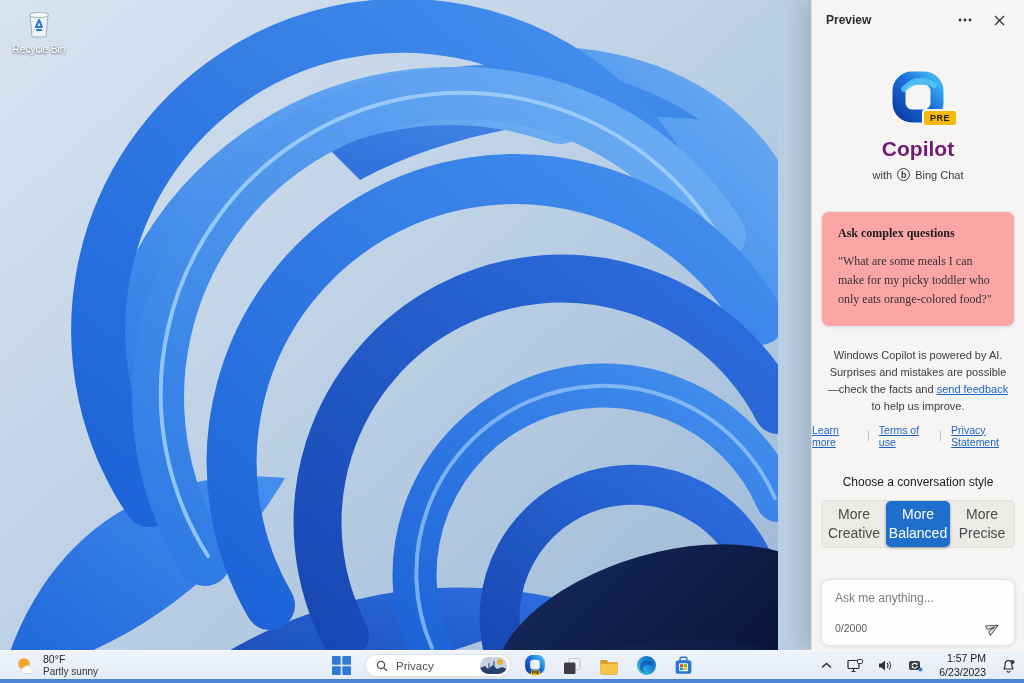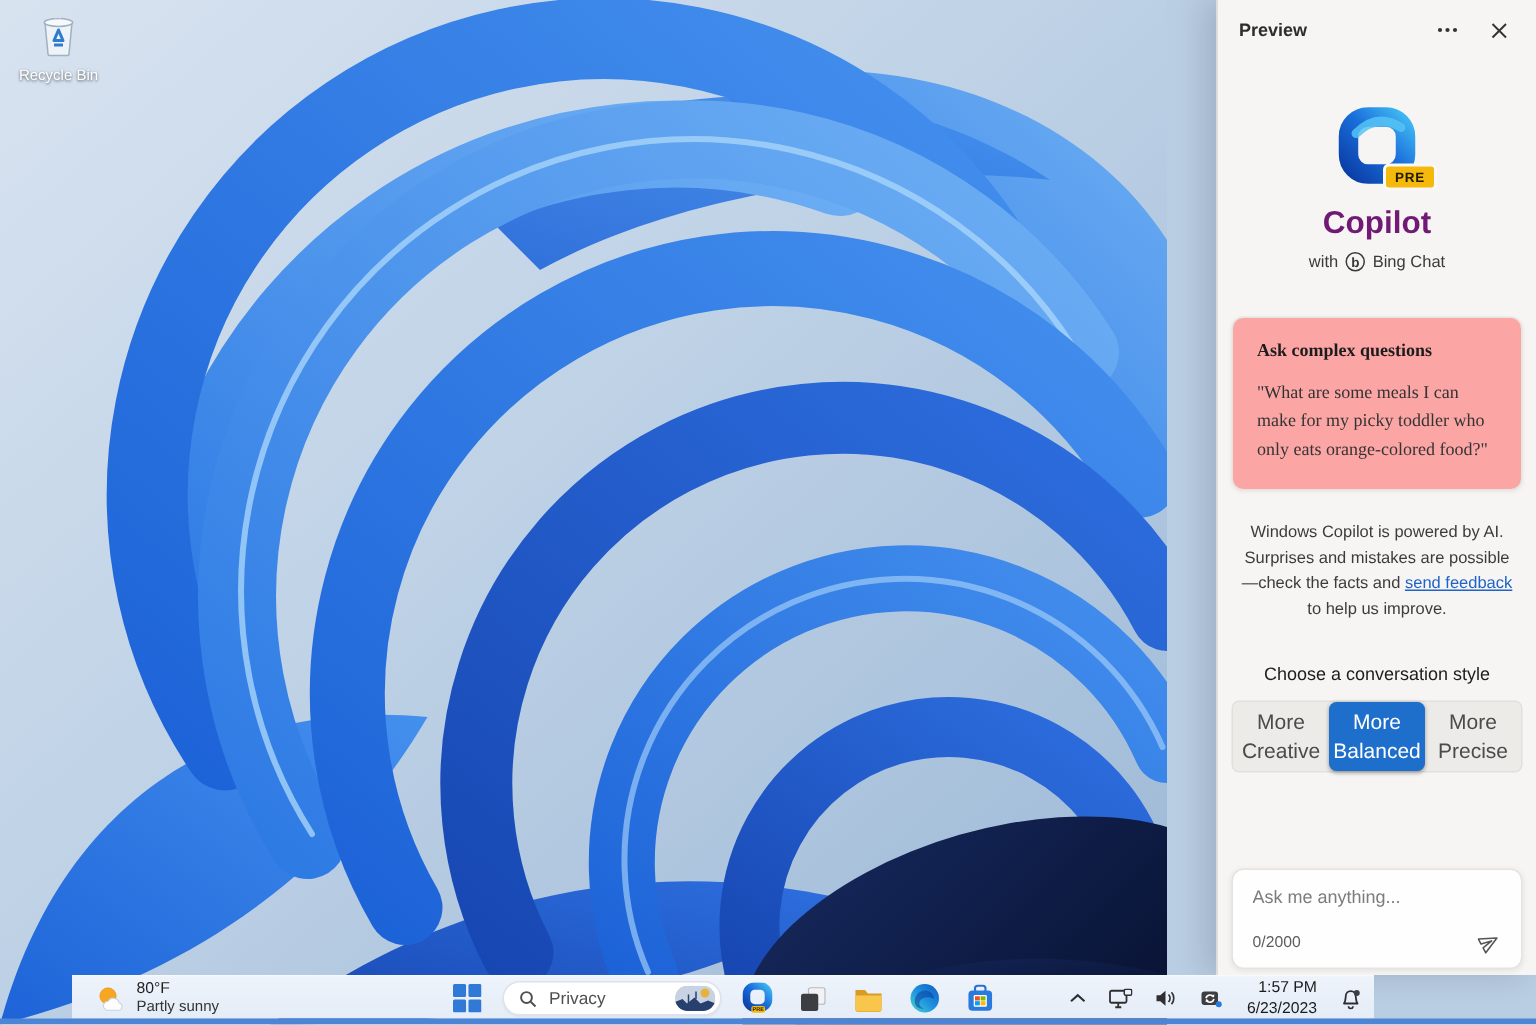--- a/index.html
+++ b/index.html
@@ -53,22 +53,22 @@
   .ask-card { margin:0 9px 4px; background:#fefefe; border:1px solid #e6e3e0; border-radius:8px;
     padding:11px 13px 9px; box-shadow:0 1px 4px rgba(0,0,0,.08); }
   .ask-input { display:block; width:100%; border:none; outline:none; background:transparent; font-size:12px; color:#000000;
     font-family:Liberation Sans, sans-serif; }
   .ask-input::placeholder { color:#7c7c7c; }
   .ask-bottom { margin-top:15px; display:flex; align-items:center; justify-content:space-between; }
   .counter { font-size:10.5px; color:#5d5d5d; }
   .send-btn { cursor:pointer; display:flex; }
 
   
-  .taskbar { position:absolute; left:0; bottom:4px; width:868px; height:29px;
-    background:linear-gradient(#eef3fb, #e4ecf7); border-top:1px solid rgba(255,255,255,.7);margin-left:48px; }
+  .taskbar { position:absolute; left:0; bottom:4px; width:1024px; height:29px;
+    background:linear-gradient(#eef3fb, #e4ecf7); border-top:1px solid rgba(255,255,255,.7); }
   .bottom-strip { position:absolute; left:0; bottom:0; width:1024px; height:4px; background:#4c84d6; }
 
   .tb-weather { position:absolute; left:10px; top:0; height:29px; display:flex; align-items:center; gap:7px; cursor:pointer;
     padding:0 6px; border-radius:4px; }
   .wx-text { line-height:1.25; }
   .wx-temp { font-size:10.5px; color:#1f1f1f; }
   .wx-cond { font-size:10px; color:#333; }
 
   .tb-center { position:absolute; left:50%; top:0; transform:translateX(-50%); height:29px; display:flex; align-items:center; gap:11px; }
   .tb-icon { width:26px; height:26px; display:flex; align-items:center; justify-content:center; border-radius:4px; cursor:pointer; }
@@ -192,20 +192,27 @@
       </div>
     </div>
 
     <div class="suggestion-card">
       <div class="card-title">Ask complex questions</div>
       <div class="card-body">"What are some meals I can make for my picky toddler who only eats orange-colored food?"</div>
     </div>
 
     <div class="disclaimer"><span>Windows Copilot is powered by AI. Surprises and mistakes are possible—check the facts and </span><span class="text-link">send feedback</span><span> to help us improve.</span></div>
 
+    <div class="footer-links">
+      <span class="text-link">Learn more</span>
+      <span class="fl-sep"></span>
+      <span class="text-link">Terms of use</span>
+      <span class="fl-sep"></span>
+      <span class="text-link">Privacy Statement</span>
+    </div>
 
     <div class="style-heading">Choose a conversation style</div>
     <div class="style-picker">
       <div class="style-opt">
         <div>More</div>
         <div>Creative</div>
       </div>
       <div class="style-opt selected">
         <div>More</div>
         <div>Balanced</div>

